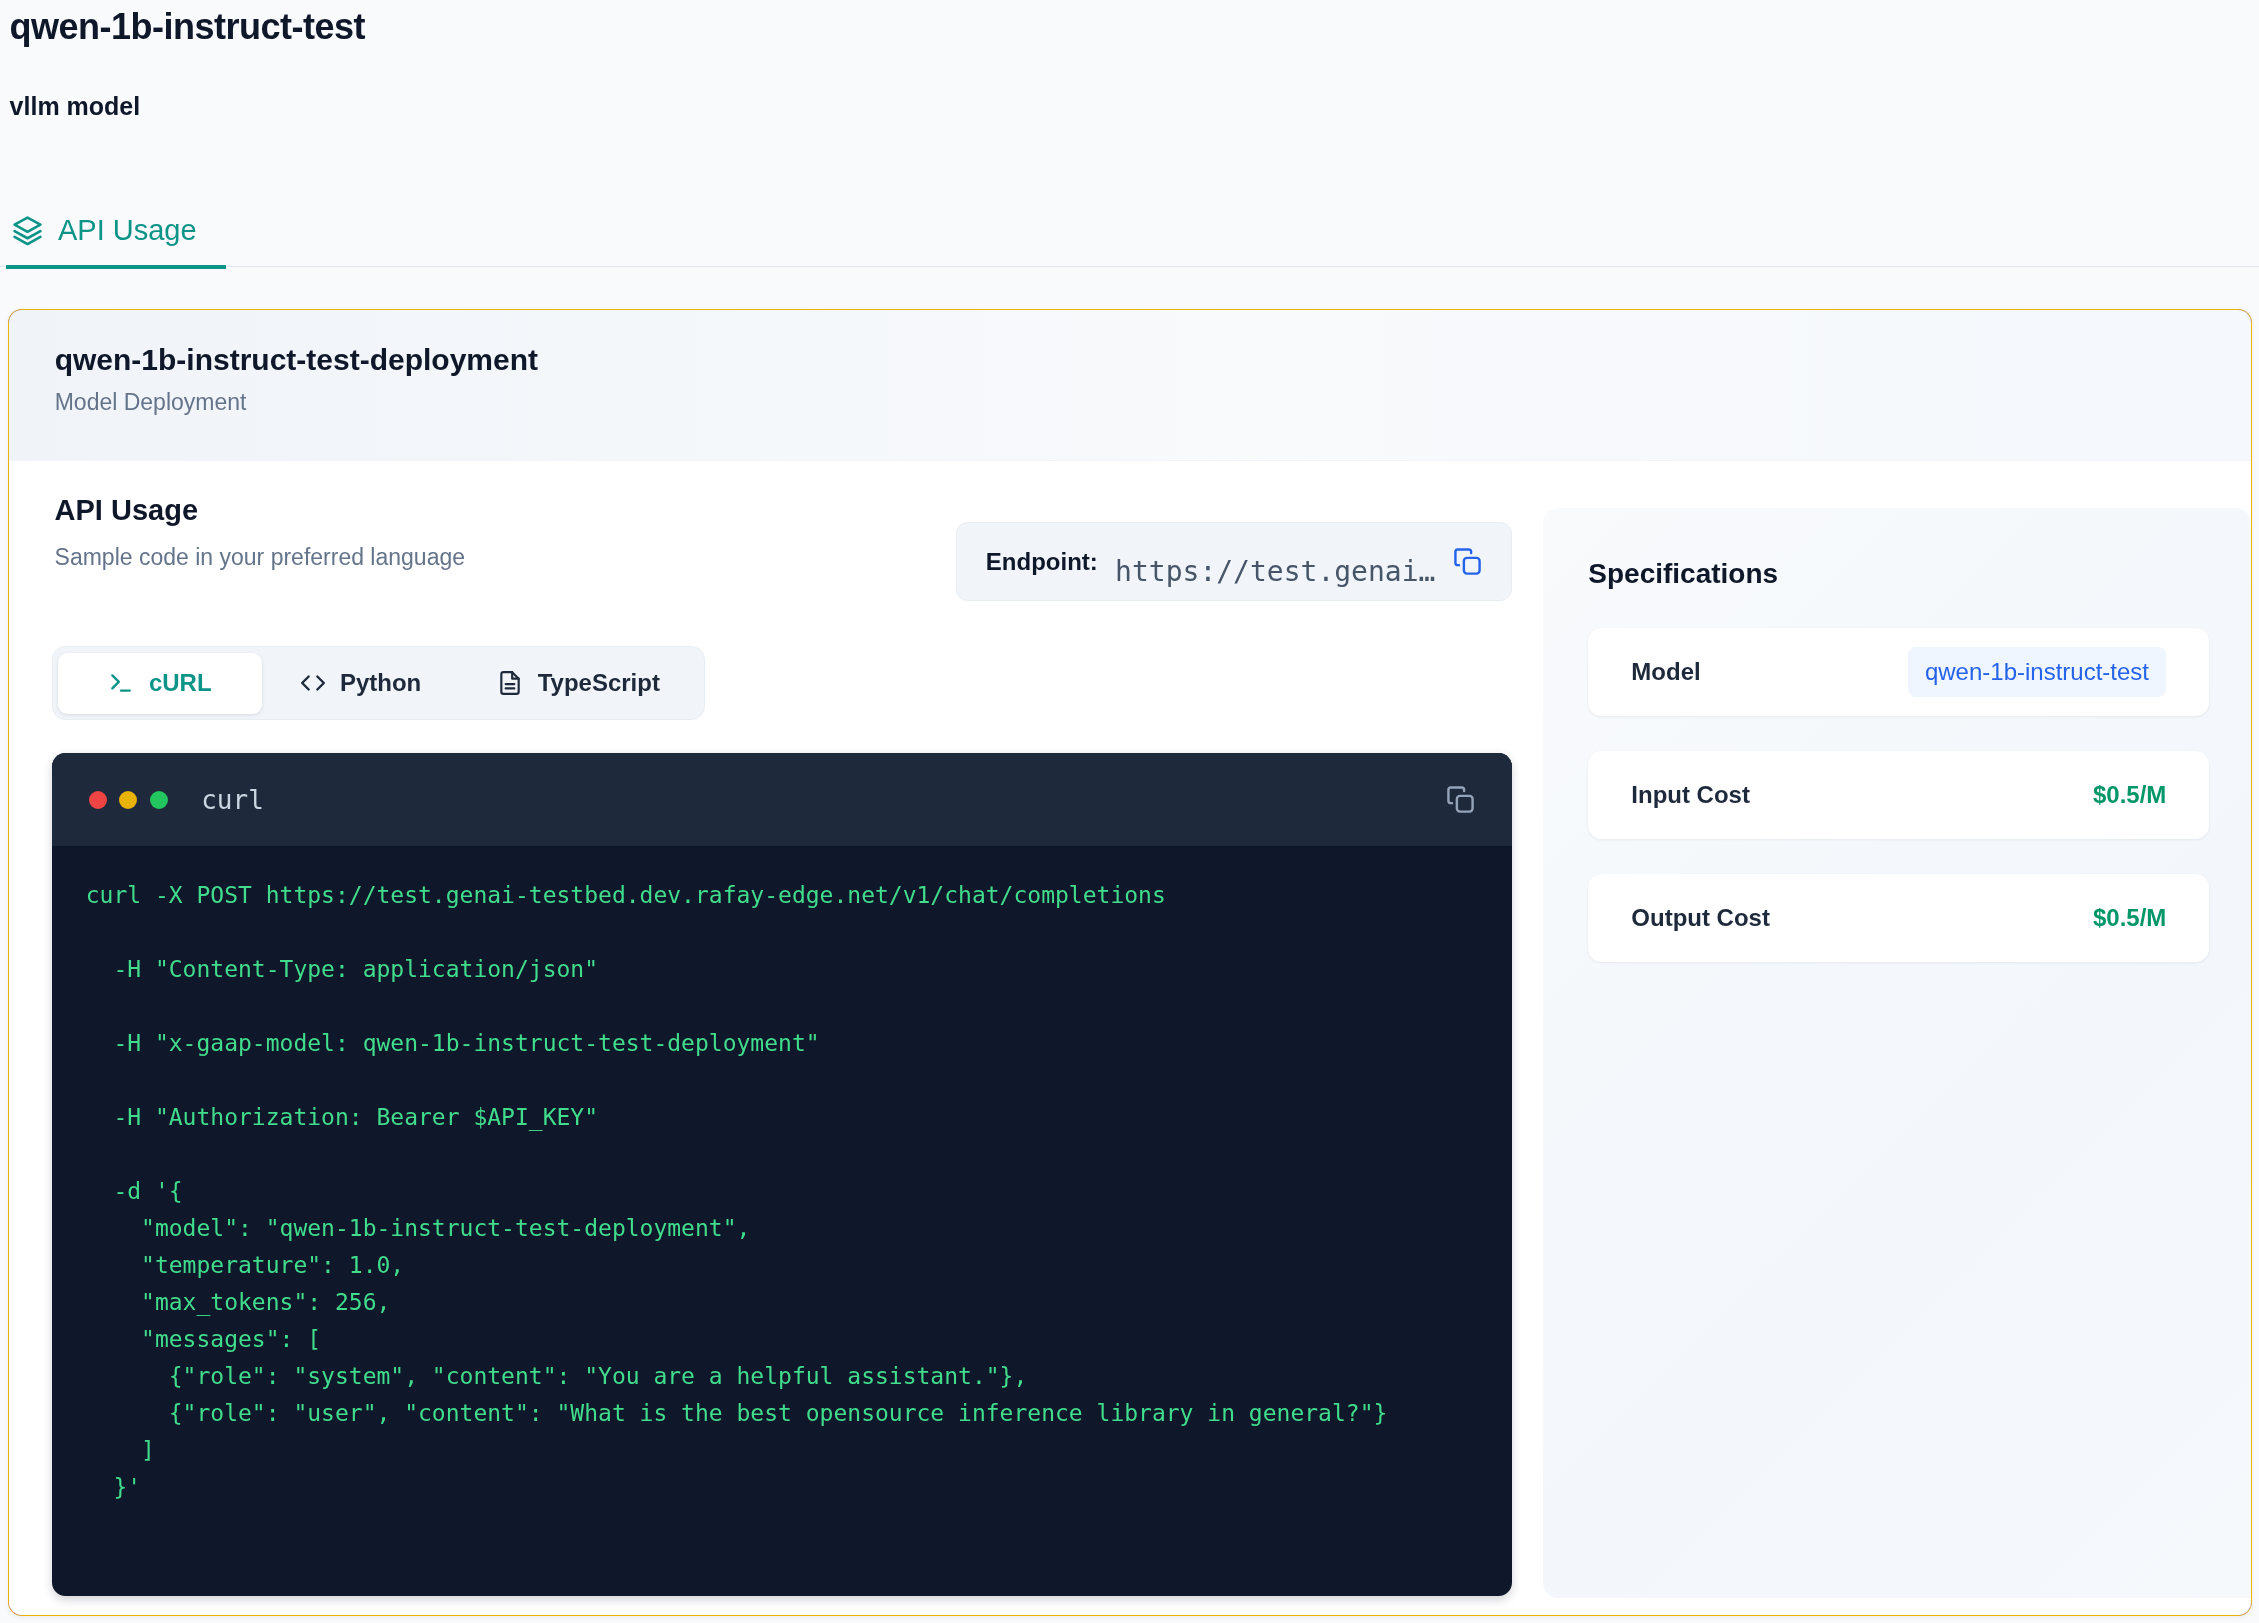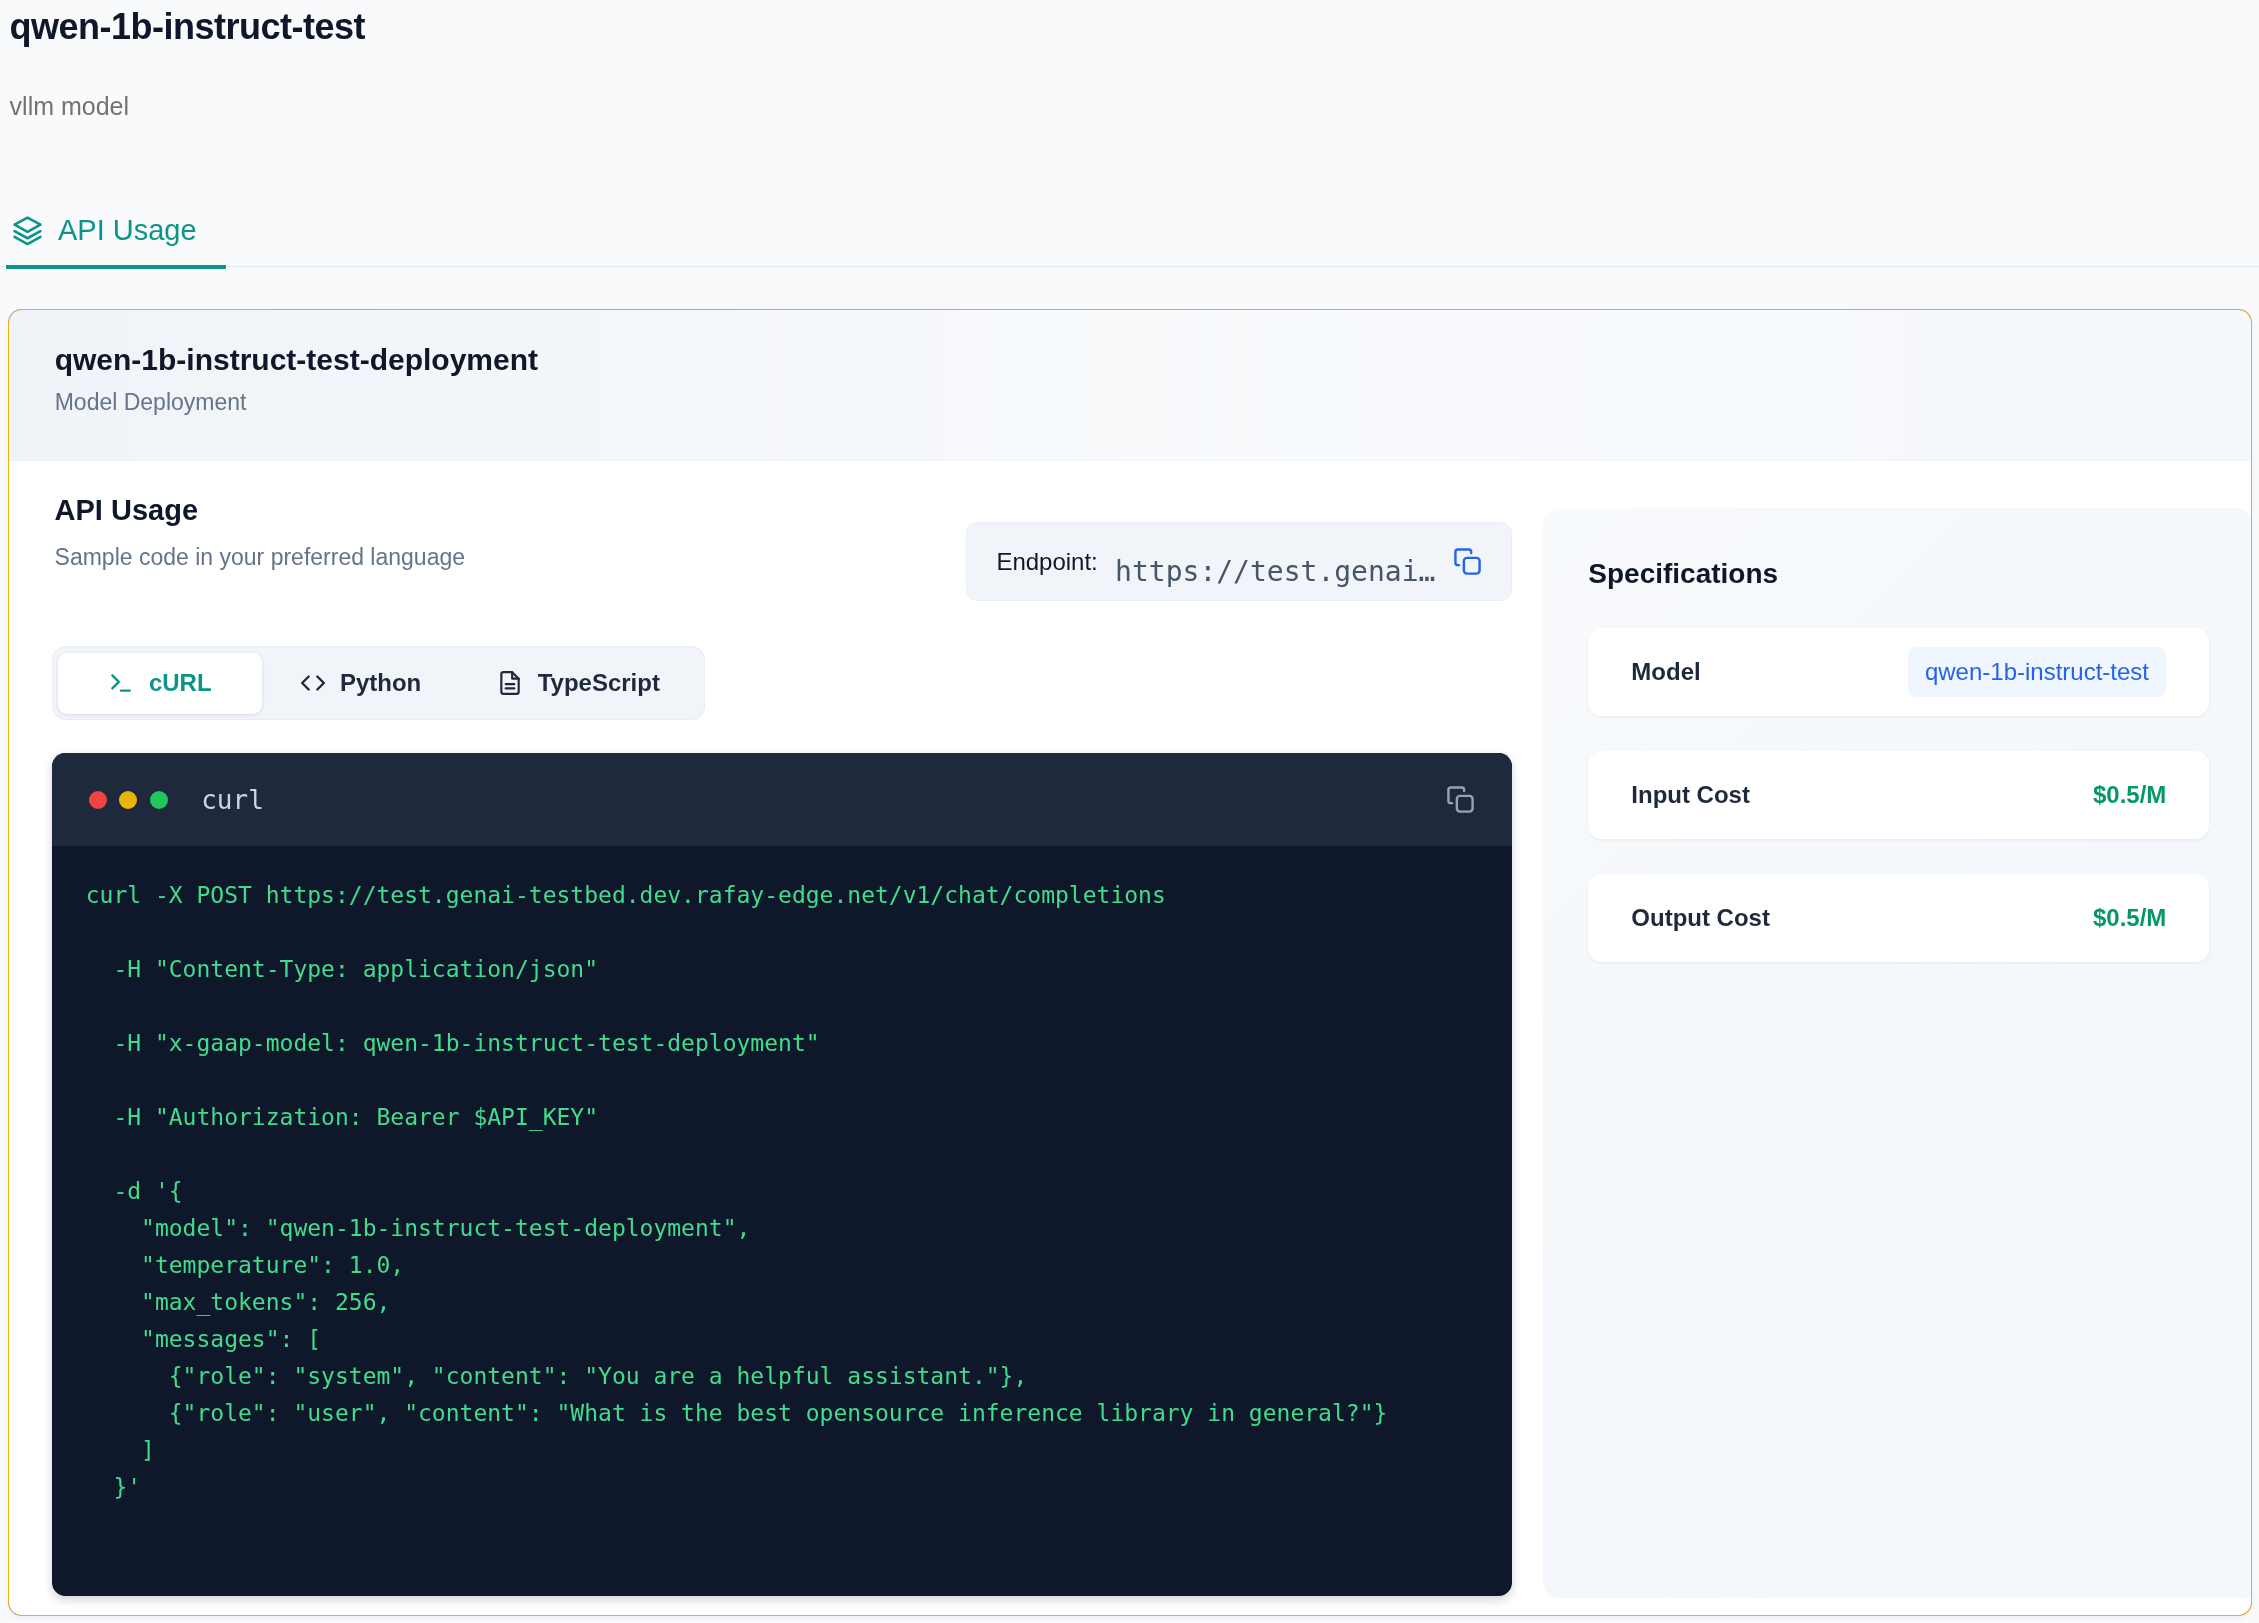--- a/index.html
+++ b/index.html
@@ -2,21 +2,21 @@
 <html><head>
 <meta charset="utf-8">
 <style>
   * { margin:0; padding:0; box-sizing:border-box; }
   html,body { width:2260px; height:1624px; background:#f8fafc; overflow:hidden;
               font-family:"Liberation Sans", sans-serif; color:#0f172a; }
   .page { position:relative; width:2260px; height:1624px;padding-left:16px; }
 
   
   .page-title { position:absolute; left:9.6px; top:5.8px; font-size:36px; font-weight:700; color:#0f172a; letter-spacing:-0.5px; }
-  .page-subtitle { position:absolute; left:9.6px; top:92px; font-size:25px; color:#737373; }
+  .page-subtitle { position:absolute; left:9.6px; top:92px; font-size:25px; color:#0f172a;font-weight:bold; }
 
   
   .top-tabs { position:absolute; left:0; top:196px; width:100%; height:71px; border-bottom:1.9px solid #e2e8f0; }
   .tab-active { position:absolute; left:5.8px; top:0; height:73px; display:flex; align-items:center; gap:15.4px;
                 padding:0 29px 0 5.8px; color:#0d9488; font-size:29px; font-weight:500;
                 border-bottom:4.8px solid #0d9488; cursor:pointer; }
   .tab-active svg { width:31px; height:31px; stroke:#0d9488; }
 
   
   .card { position:absolute; left:7.7px; right:7.7px; top:309px; height:1307px; background:#6d28d9;
@@ -28,21 +28,21 @@
   .card-body { position:relative; height:1155px; background:#ffffff; }
 
   
   .main-col { position:absolute; left:43px; top:0; width:1460px; height:100%; }
   .section-heading { position:absolute; left:2.9px; top:33px; font-size:29px; font-weight:700; color:#0f172a; }
   .section-subheading { position:absolute; left:2.9px; top:83px; font-size:23px; color:#64748b; }
 
   .endpoint-pill { position:absolute; right:0; top:61px; height:79px; min-width:524px;
                    background:#f1f5f9; border:1px solid #e7edf3; border-radius:11.5px;
                    display:flex; align-items:center; gap:17.3px; padding:0 29px; cursor:pointer; }
-  .endpoint-label { font-size:24px; font-weight:400; color:#0f172a; white-space:nowrap; }
+  .endpoint-label { font-size:24px; font-weight:700; color:#0f172a; white-space:nowrap; }
   .endpoint-value { font-family:"DejaVu Sans Mono", monospace; font-size:28px; color:#475569; white-space:nowrap;margin-top:20px; }
   .endpoint-copy svg { width:29px; height:29px; stroke:#2563eb; display:block; }
 
   .lang-tabs { position:absolute; left:0; top:185px; height:74px; display:flex; align-items:center;
                background:#f1f5f9; border:1px solid #e8edf3; border-radius:13.4px; padding:5.8px; }
   .lang-tab { height:61px; display:flex; align-items:center; gap:14.4px; padding:0 38px;
               font-size:24px; font-weight:600; color:#1e293b; border-radius:9.6px; cursor:pointer; white-space:nowrap; }
   .lang-tab svg { width:26px; height:26px; stroke:#1e293b; }
   .lang-tab.active { background:#ffffff; color:#0d9488; box-shadow:0 1px 3.8px rgba(15,23,42,.12); padding:0 50px; }
   .lang-tab.active svg { stroke:#0d9488; }

